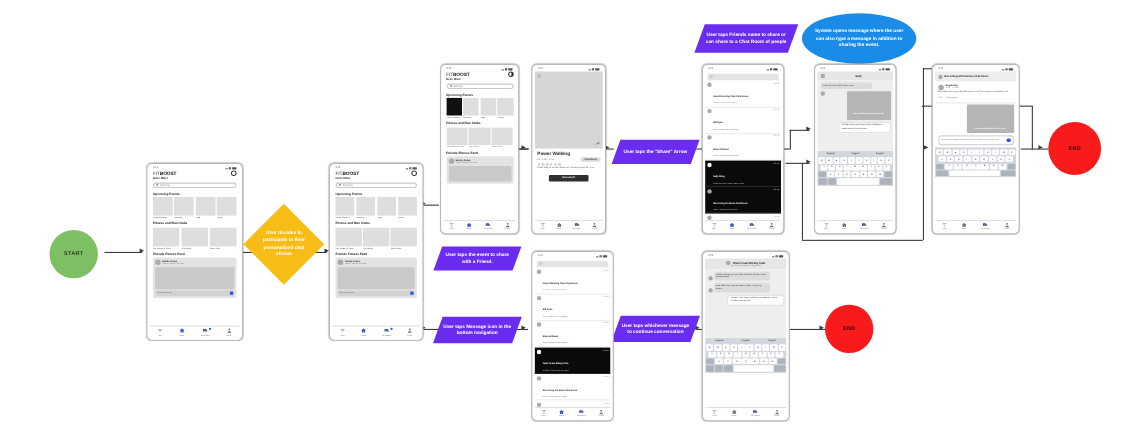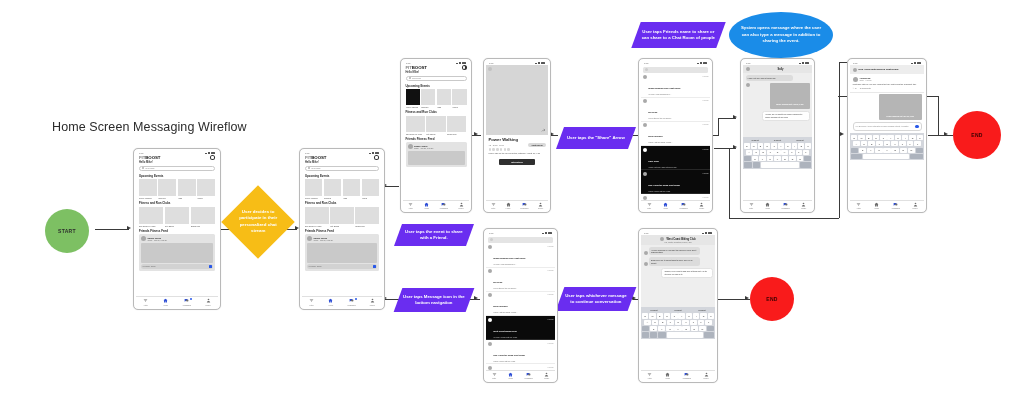--- a/index.html
+++ b/index.html
@@ -216,21 +216,20 @@
   .post-time { font-size:1.7px; color:#8a8a8a; }
   .post-body { font-size:1.9px; color:#4d4d4d; line-height:1.5; margin-top:1.5px; }
   .post-meta { display:flex; gap:3px; font-size:1.8px; color:#6d6d6d; margin-top:1.5px; align-items:center; }
   .hr { height:.4px; background:#e8e8e8; }
 </style>
 </head>
 <body>
 
 <div id="canvas">
 
-  <div class="page-title">Home Screen Messaging Wireflow</div>
 
   <div class="line h" style="left:95px; top:229px; width:34px;"></div>
   <div class="arrowhead" style="left:127px; top:226.4px;"></div>
 
   <div class="line h" style="left:221px; top:229px; width:11px;"></div>
   <div class="arrowhead" style="left:230px; top:226.4px;"></div>
 
   <div class="line h" style="left:285px; top:229px; width:12px;"></div>
   <div class="arrowhead" style="left:295px; top:226.4px;"></div>
 

